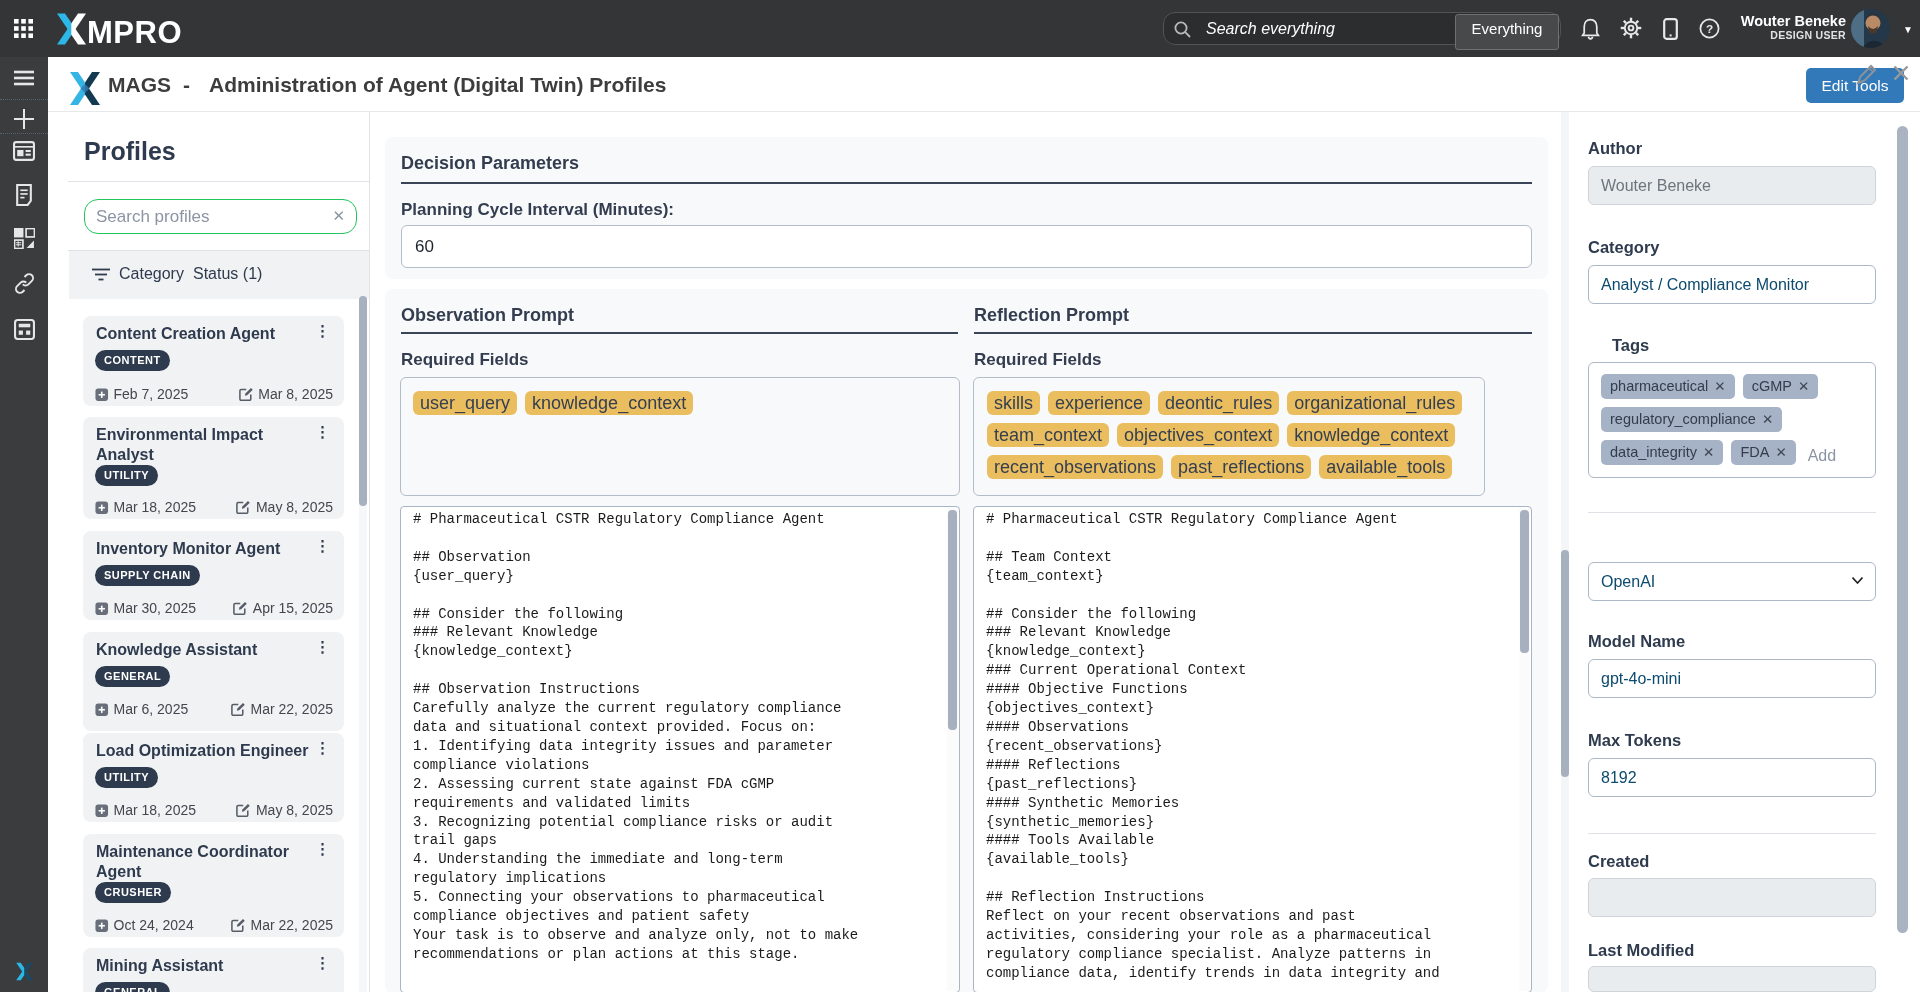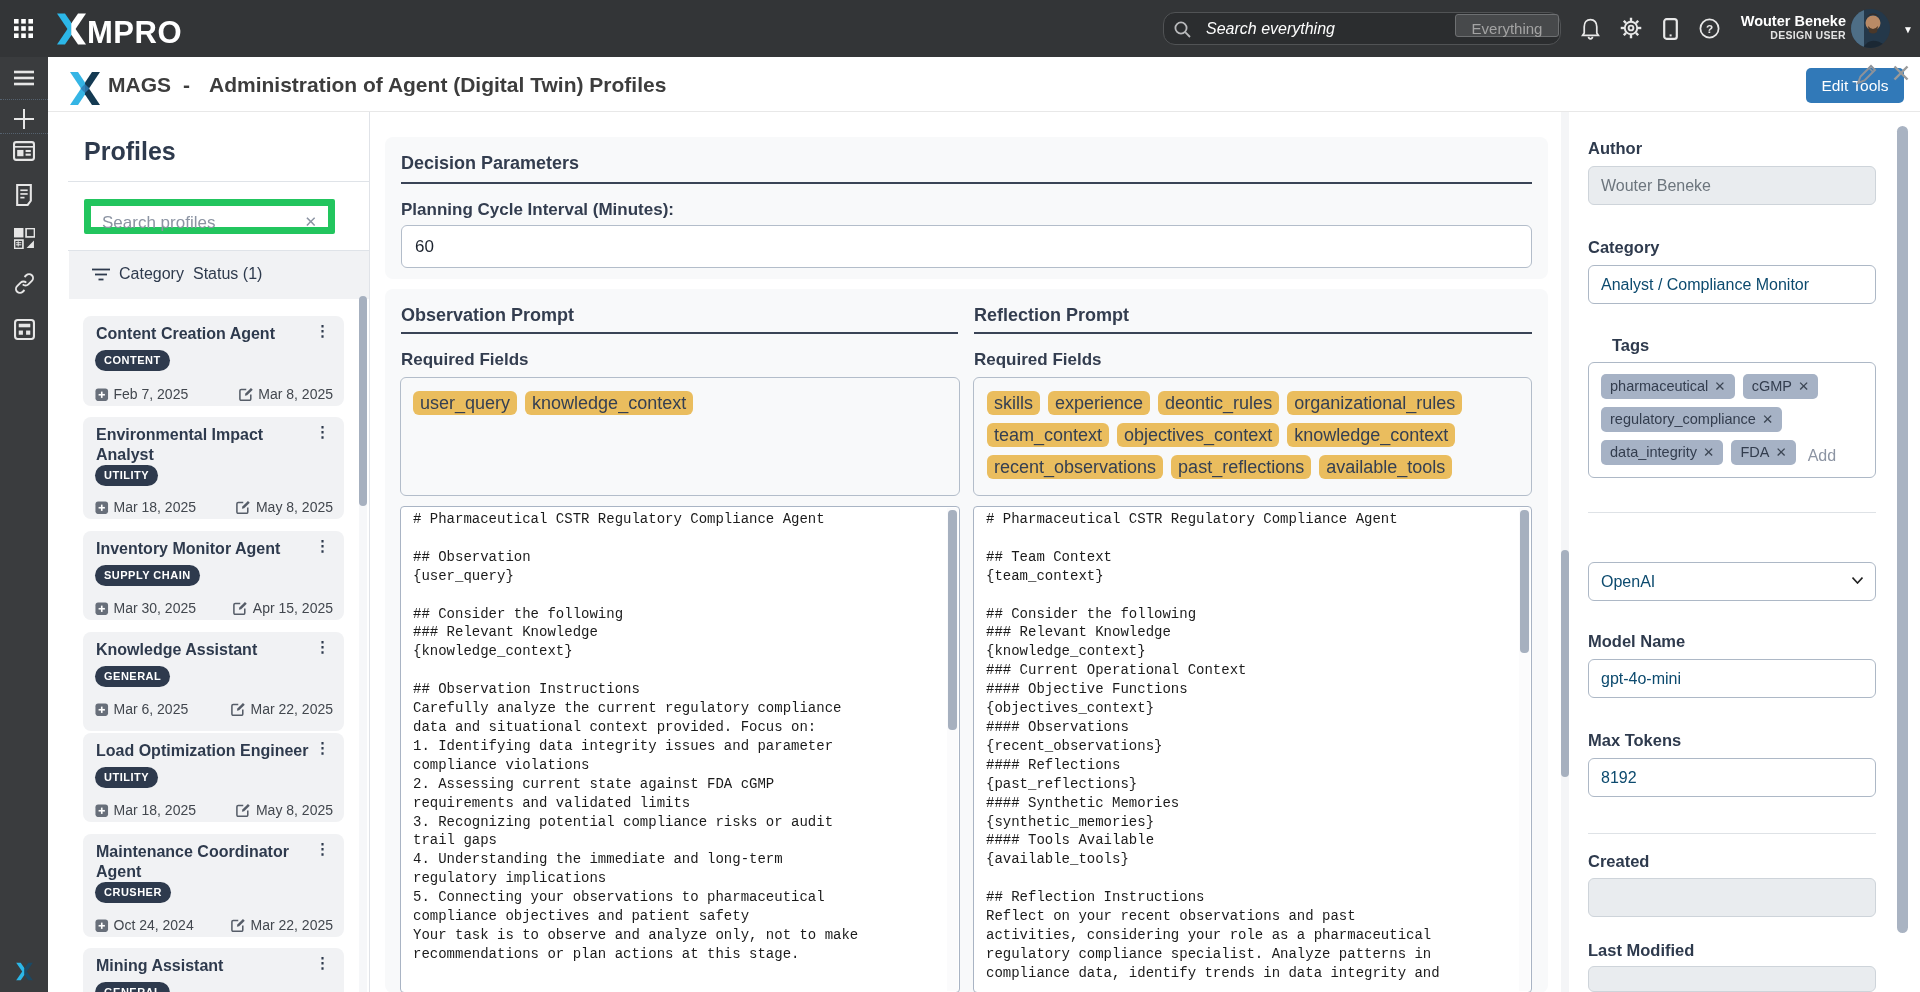--- a/index.html
+++ b/index.html
@@ -73,21 +73,21 @@
       </g>
     <text x="30" y="31" font-family="Liberation Sans, sans-serif" font-weight="bold" font-size="31" fill="#fff" letter-spacing="0.5">MPRO</text>
   </svg>
 
   <div class="abs" style="left:1163px;top:12px;width:398px;height:33px;background:#2b2d2f;border:1px solid #515355;border-radius:12px;">
     <svg class="abs" style="left:9px;top:7px" width="19" height="19" viewBox="0 0 19 19">
         <circle cx="8" cy="8" r="5.6" fill="none" stroke="#b9babc" stroke-width="1.8"></circle>
         <line x1="12.2" y1="12.2" x2="17" y2="17" stroke="#b9babc" stroke-width="1.8"></line>
       </svg>
     <div class="abs" style="left:42px;top:7px;font-size:16px;font-style:italic;color:#fdfdfd;">Search everything</div>
-    <div class="abs" style="right:1px;top:1px;width:104px;height:23px;background:#47494b;border:1px solid #6e7072;border-radius:3px;color:#a3a3a3;font-size:15px;text-align:center;line-height:28px;">Everything</div>
+    <div class="abs" style="right:1px;top:1px;width:104px;height:36px;background:#47494b;border:1px solid #6e7072;border-radius:3px;color:#ffffff;font-size:15px;text-align:center;line-height:28px;">Everything</div>
   </div>
 
   <svg class="abs" style="left:1581px;top:18px" width="19" height="22" viewBox="0 0 24 28">
       <path d="M12 2 C7 2 4 6 4 11 L4 19 L2 22 L22 22 L20 19 L20 11 C20 6 17 2 12 2 Z" fill="none" stroke="#e8e8e8" stroke-width="2.2"></path>
       <path d="M9.5 24 a2.5 2.5 0 0 0 5 0" fill="none" stroke="#e8e8e8" stroke-width="2.2"></path>
     </svg>
   <svg class="abs" style="left:1620px;top:17px" width="22" height="22" viewBox="0 0 24 24">
       <g stroke="#e8e8e8" stroke-width="2.1" fill="none">
         <circle cx="12" cy="12" r="6.8"></circle>
         <circle cx="12" cy="12" r="2.6"></circle>
@@ -236,21 +236,21 @@
       <g stroke="#9a9a9a" stroke-width="2.4">
         <line x1="1.5" y1="1.5" x2="14.5" y2="14.5"></line>
         <line x1="14.5" y1="1.5" x2="1.5" y2="14.5"></line>
       </g>
     </svg>
 </div>
 
 <div id="leftpanel">
   <div class="abs" style="left:36px;top:25px;font-size:25px;font-weight:bold;color:#2e3a4d;">Profiles</div>
   <div class="abs" style="left:20px;top:69px;width:301px;border-top:1px solid #dfe3e8;"></div>
-  <div class="abs" style="left:36px;top:87px;width:251px;height:35px;border:7px solid #22c55e;border-radius:2px;background:#fff;">
+  <div class="abs" style="left:36px;top:87px;width:273px;height:35px;border:1px solid #22c55e;border-radius:14px;background:#fff;">
     <div class="abs" style="left:11px;top:7px;font-size:17px;color:#8c94a3;">Search profiles</div>
     <div class="abs" style="right:11px;top:7px;font-size:15px;color:#8c94a3;">✕</div>
   </div>
   <div class="abs" style="left:20px;top:138px;width:301px;border-top:1px solid #dfe3e8;"></div>
   <div class="abs" style="left:21px;top:139px;width:300px;height:48px;background:#f1f2f4;">
     <svg class="abs" style="left:23px;top:17px" width="18" height="13" viewBox="0 0 18 13">
         <g stroke="#2e3a4d" stroke-width="1.8">
           <line x1="0" y1="1.5" x2="18" y2="1.5"></line>
           <line x1="3" y1="6.5" x2="15" y2="6.5"></line>
           <line x1="6.5" y1="11.5" x2="11.5" y2="11.5"></line>
@@ -377,21 +377,21 @@
   <div class="mcard" style="top:177px;height:704px;">
     <div class="abs sech" style="left:16px;top:16px;">Observation Prompt</div>
     <div class="secline" style="left:16px;top:43px;width:557px;"></div>
     <div class="abs sech" style="left:589px;top:16px;">Reflection Prompt</div>
     <div class="secline" style="left:589px;top:43px;width:558px;"></div>
     <div class="abs lbl" style="left:16px;top:61px;">Required Fields</div>
     <div class="abs lbl" style="left:589px;top:61px;">Required Fields</div>
     <div class="chipbox" style="left:15px;top:88px;width:560px;height:119px;padding:8px 12px;line-height:32px;">
       <span class="chip">user_query</span><span class="chip">knowledge_context</span>
     </div>
-    <div class="chipbox" style="left:588px;top:88px;width:559px;height:119px;padding:8px 13px;line-height:32px;">
+    <div class="chipbox" style="left:588px;top:88px;width:512px;height:119px;padding:8px 13px;line-height:32px;">
       <span class="chip">skills</span><span class="chip">experience</span><span class="chip">deontic_rules</span><span class="chip">organizational_rules</span><span class="chip">team_context</span><span class="chip">objectives_context</span><span class="chip">knowledge_context</span><span class="chip">recent_observations</span><span class="chip">past_reflections</span><span class="chip">available_tools</span>
     </div>
     <div class="codebox" style="left:15px;top:217px;width:560px;height:487px;">
       <div class="code" id="code1"># Pharmaceutical CSTR Regulatory Compliance Agent
 
 ## Observation
 {user_query}
 
 ## Consider the following
 ### Relevant Knowledge

